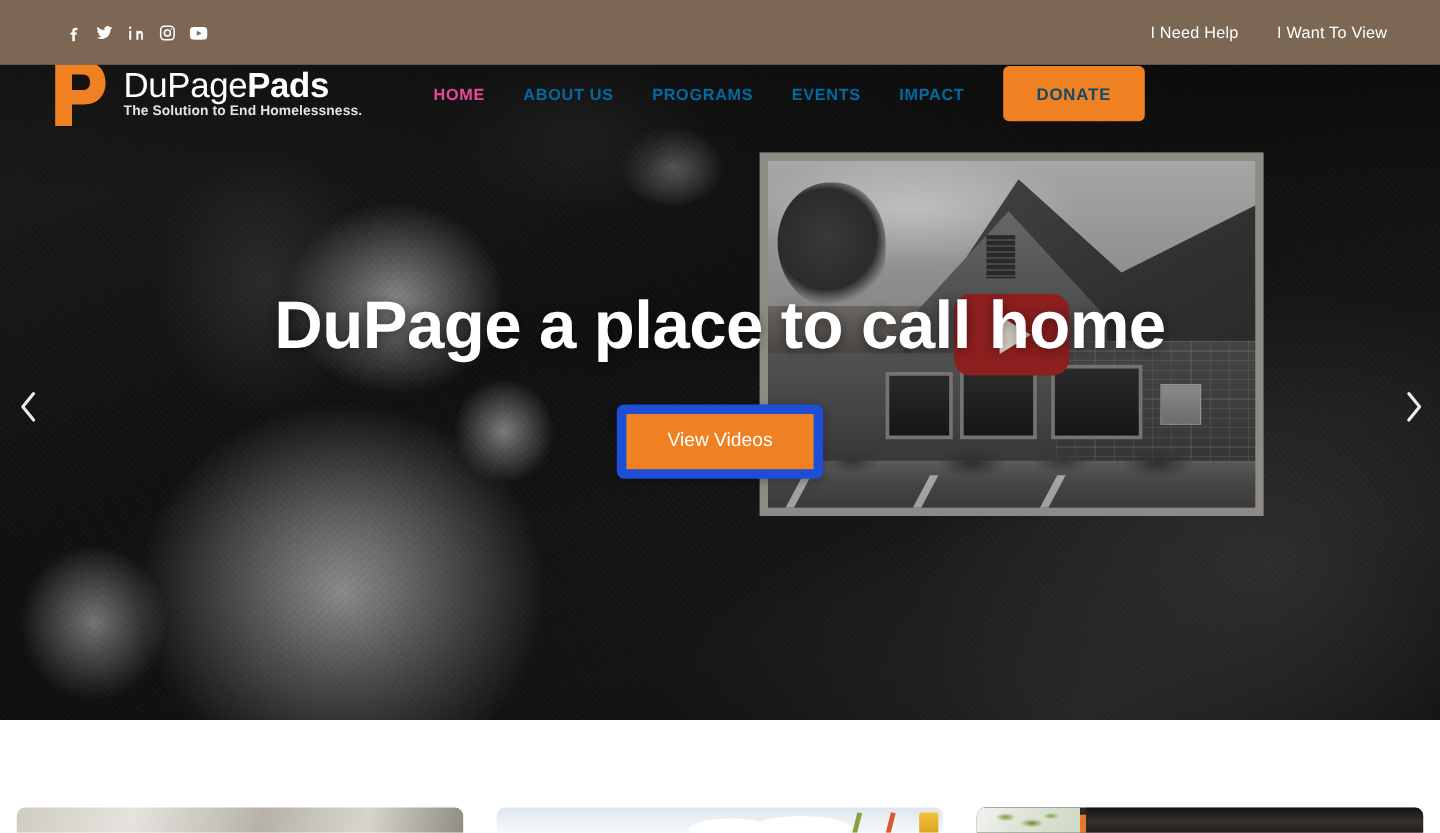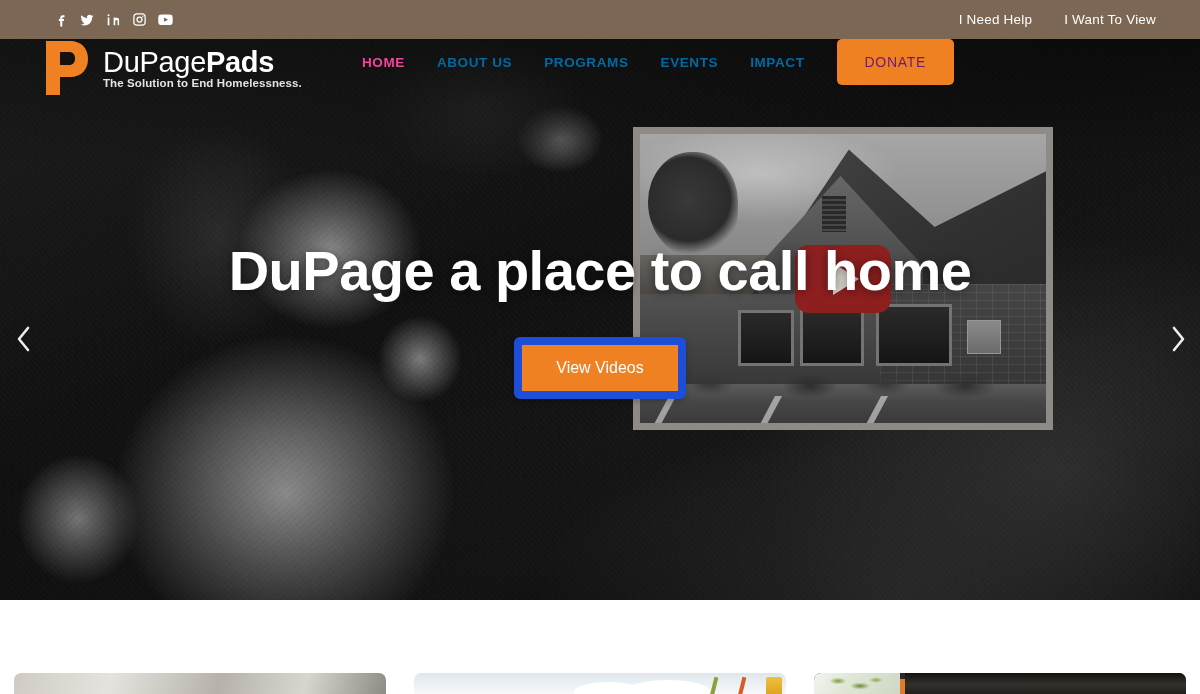--- a/index.html
+++ b/index.html
@@ -8,21 +8,21 @@
     overflow: hidden;
     background: #ffffff;
     font-family: "Liberation Sans", sans-serif;
   }
 
   .page { position: relative; width: 1200px; height: 694px; overflow: hidden; }
 
   
   .topbar {
     position: absolute; top: 0; left: 0;
-    width: 1200px; height: 39px;
+    width: 1200px; height: 54px;
     background: #7b6754;
     display: flex; align-items: center;
     z-index: 40;
   }
   .social-list { display: flex; align-items: center; gap: 0px; margin-left: 48px; }
   .social-link {
     width: 26px; height: 26px;
     display: flex; align-items: center; justify-content: center;
     color: #ffffff;
     cursor: pointer;
@@ -198,41 +198,41 @@
   }
   .arrow.left { left: 2px; }
   .arrow.right { left: 1156px; }
   .arrow svg { display: block; }
 
   
   .header {
     position: absolute; top: 39px; left: 0;
     width: 996px; height: 78px;
     z-index: 30;
-    display: flex; align-items: flex-start;
+    display: flex; align-items: center;
   }
   .logo { display: flex; align-items: center; margin-left: 44px; cursor: pointer; }
   .logo-mark { width: 46px; height: 58px; position: relative; margin-right: 13px; }
   .logo-text { display: flex; flex-direction: column; justify-content: center; }
   .logo-word { font-size: 29px; line-height: 1; color: #ffffff; letter-spacing: -.3px; white-space: nowrap; }
   .logo-word .lw-light { font-weight: 400; }
   .logo-word .lw-bold { font-weight: 700; }
   .logo-tag { margin-top: 0; font-size: 11.5px; font-weight: 700; color: #e6e3df; letter-spacing: .1px; white-space: nowrap; }
 
   .nav { margin-left: auto; display: flex; align-items: center; gap: 0; margin-right: 42px; }
   .nav-item {
     color: #0369a1; font-size: 13.5px; font-weight: 700;
     letter-spacing: .6px; text-transform: uppercase;
     padding: 10px 16px; text-decoration: none; cursor: pointer; white-space: nowrap;
   }
   .nav-item.active { color: #ec4899; }
   .btn-donate {
     margin-left: 16px;
-    background: #ef8122; color: #701a75;
-    font-size: 14px; font-weight: 400; letter-spacing: .7px;
+    background: #ef8122; color: #0c4a6e;
+    font-size: 14px; font-weight: 700; letter-spacing: .7px;
     text-transform: uppercase;
     border: none; border-radius: 5px;
     padding: 15px 28px; cursor: pointer;
     font-family: "Liberation Sans", sans-serif;
   }
 
   
   .below {
     position: absolute; top: 600px; left: 0;
     width: 1200px; height: 94px;

